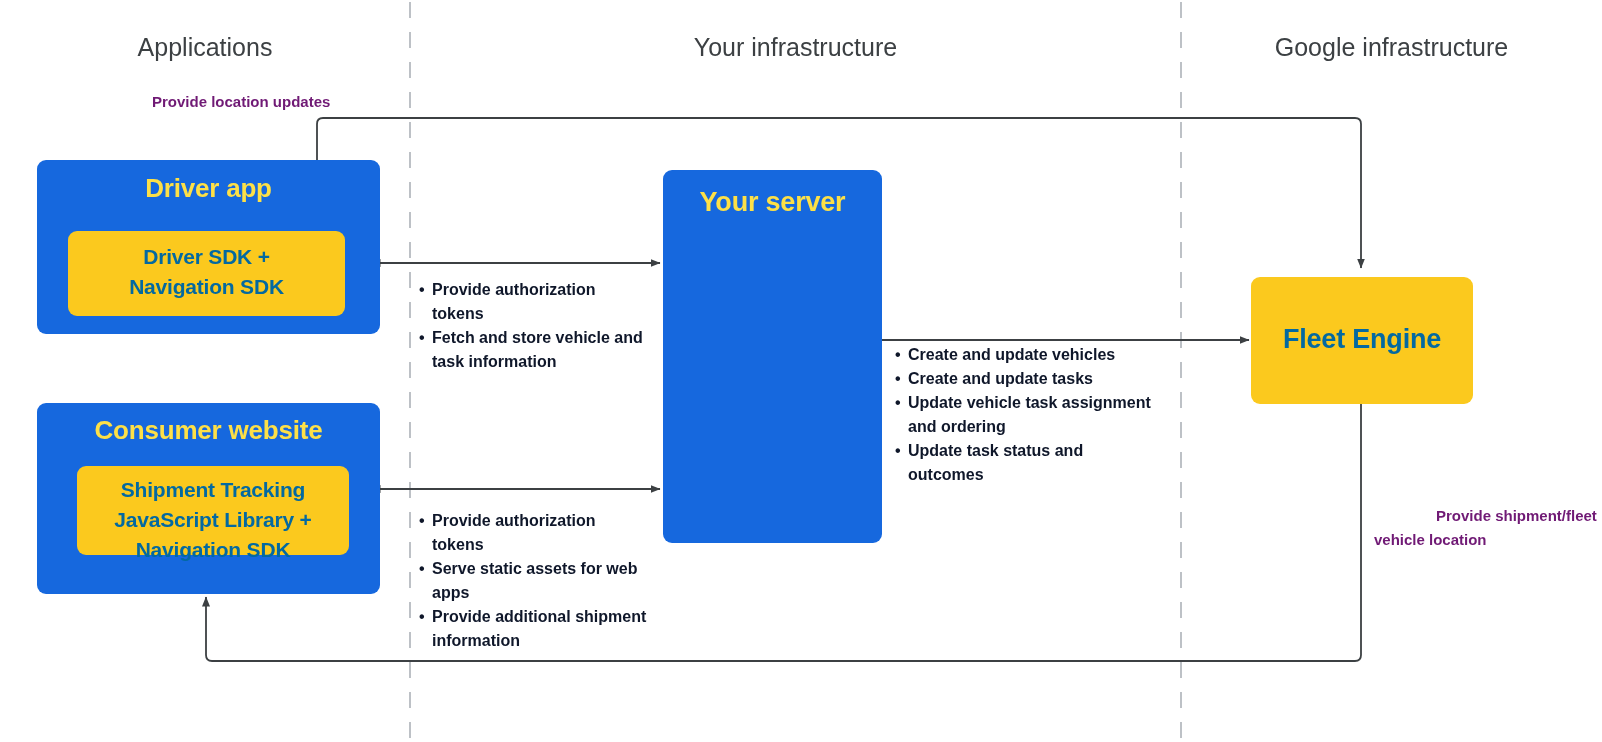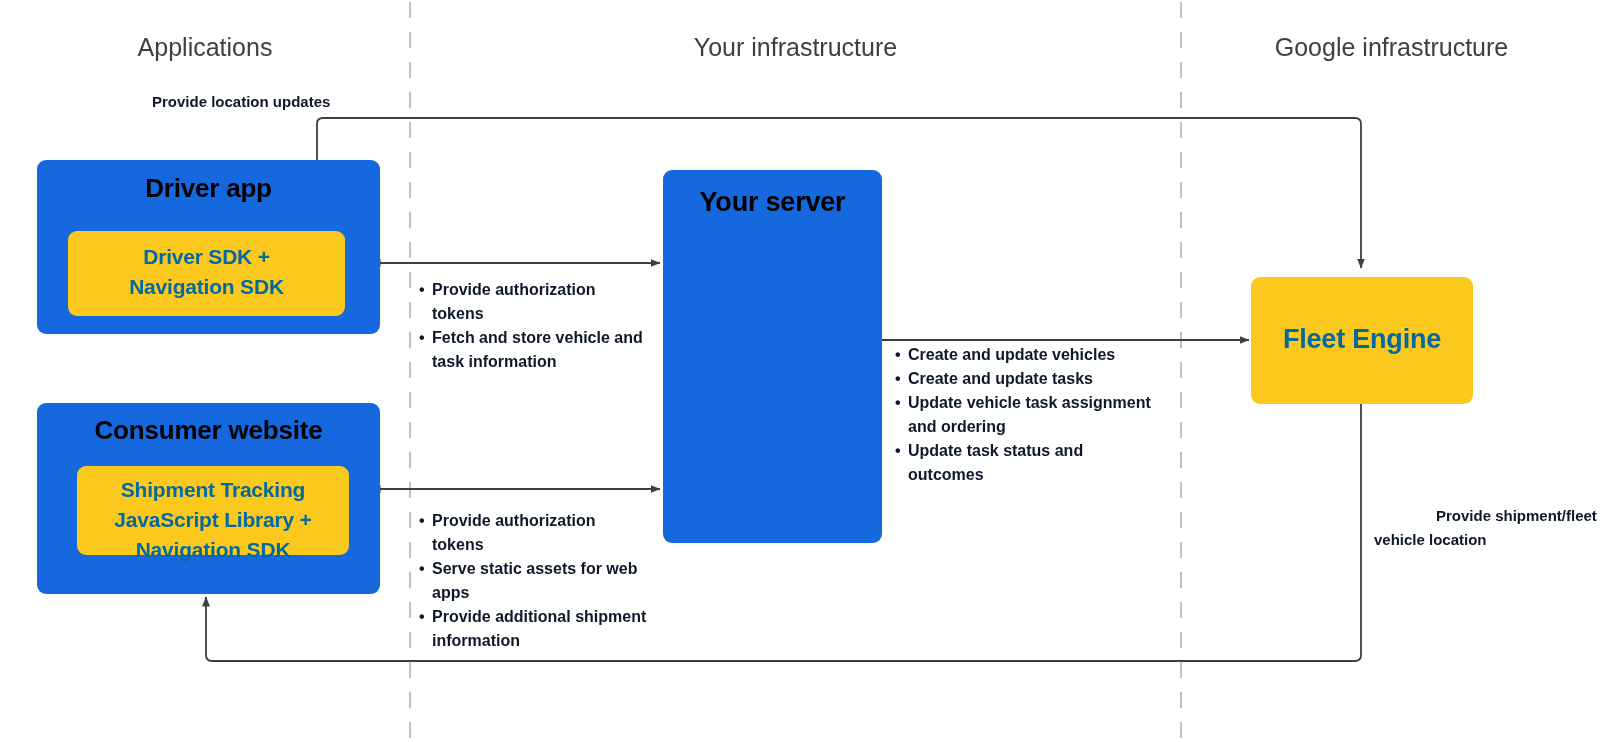--- a/index.html
+++ b/index.html
@@ -44,21 +44,21 @@
     background: #1668DE;
   }
   .node-yellow {
     background: #FBC91E;
   }
   .node-title-white {
     position: absolute;
     left: 0;
     right: 0;
     text-align: center;
-    color: #000000;
+    color: #fde047;
     font-family: "Liberation Sans", sans-serif;
     font-weight: bold;
     font-size: 26px;
     letter-spacing: -0.2px;
   }
   .node-title-dark {
     position: absolute;
     left: 0;
     right: 0;
     text-align: center;
@@ -70,21 +70,21 @@
     letter-spacing: -0.2px;
   }
   .node-title-dark.big {
     font-size: 27px;
   }
   .edge-label {
     position: absolute;
     font-family: "Liberation Sans", sans-serif;
     font-weight: bold;
     font-size: 15px;
-    color: #0f172a;
+    color: #701a75;
     line-height: 24px;
     white-space: nowrap;
   }
   .bullet-list {
     position: absolute;
     font-family: "Liberation Sans", sans-serif;
     font-weight: bold;
     font-size: 16px;
     color: #0f172a;
     line-height: 24px;

